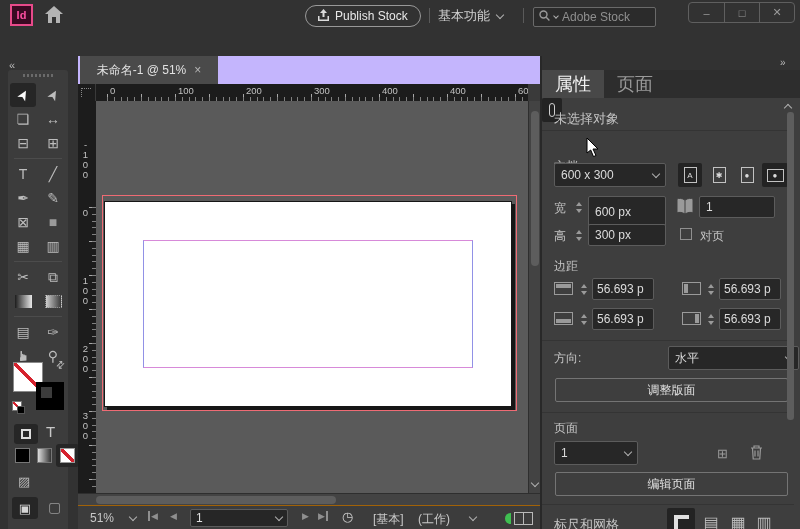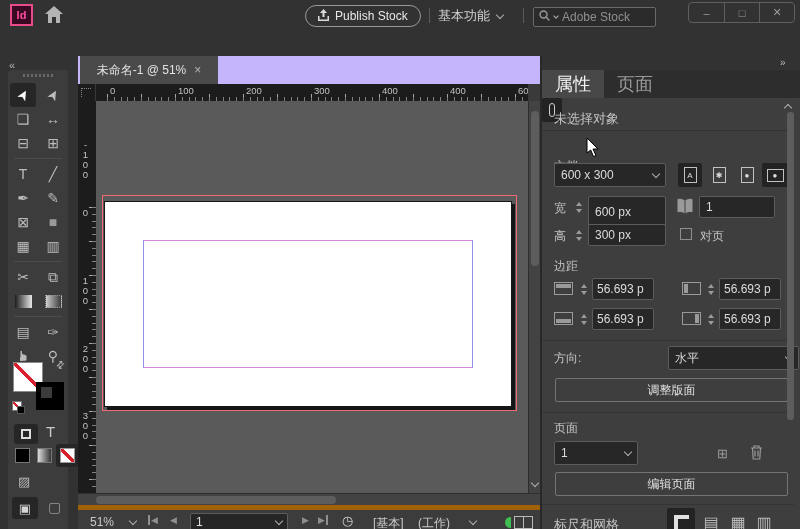--- a/index.html
+++ b/index.html
@@ -101,21 +101,21 @@
   #vscroll { left:450px; top:45px; width:12px; height:392px; background:#434343; border-left:1px solid #2e2e2e; }
   #vscroll-thumb { left:2px; top:10px; width:8px; height:155px; background:#5d5d5d; border-radius:4px; }
   #hscroll { left:0; top:437px; width:462px; height:12px; background:#434343; border-top:1px solid #2e2e2e; }
   #hscroll-thumb { left:18px; top:2px; width:240px; height:8px; background:#5d5d5d; border-radius:4px; }
 
   .chev { display:inline-block; width:6px; height:6px; border-right:1px solid #b0b0b0; border-bottom:1px solid #b0b0b0;
     transform:rotate(45deg); margin-top:-3px; }
   .chev.up { transform:rotate(225deg); margin-top:3px; }
 
   
-  #statusbar { left:0; top:449px; width:462px; height:24px; background:#3c3c3c; border-top:5px solid #a16207;
+  #statusbar { left:0; top:449px; width:462px; height:24px; background:#3c3c3c; border-top:1px solid #a16207;
     font-size:12px; color:#c8c8c8; }
   #statusbar > * { position:absolute; top:5px; }
   #zoom-level { left:12px; }
   #zoom-chev { left:52px; top:11px; }
   .navbtn { color:#8f8f8f; font-size:9px; }
   #nav-first { left:70px; border-left:2px solid #8f8f8f; padding-left:1px; }
   #nav-prev { left:92px; }
   #page-field { left:112px; top:3px; width:98px; height:18px; background:#262626; border:1px solid #5c5c5c;
     border-radius:2px; display:flex; align-items:center; justify-content:space-between; padding:0 5px; color:#e0e0e0; }
   #nav-next { left:224px; }

